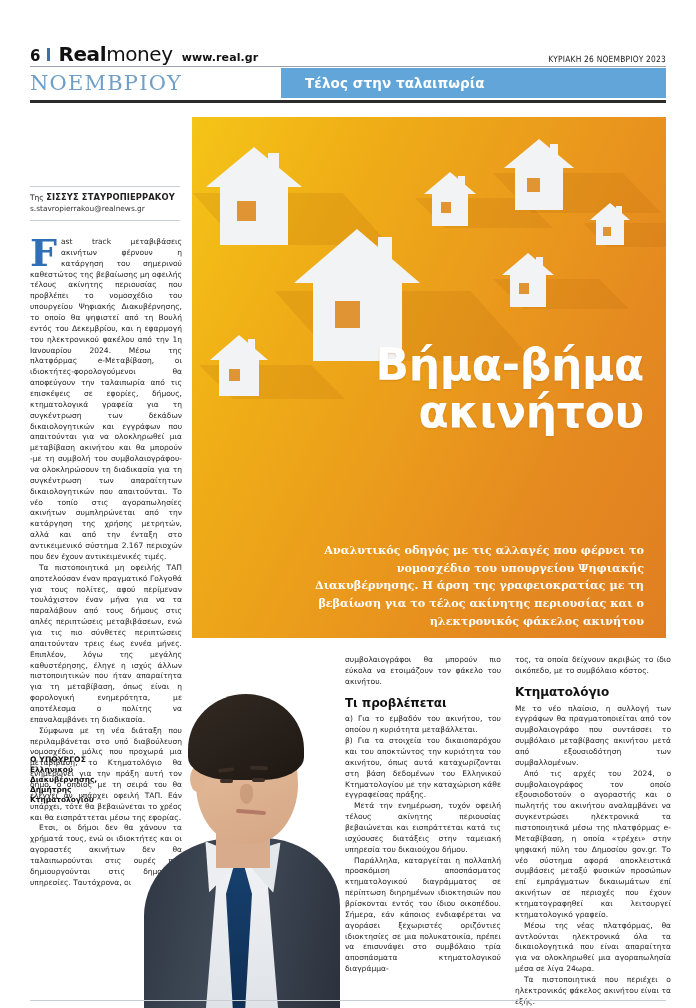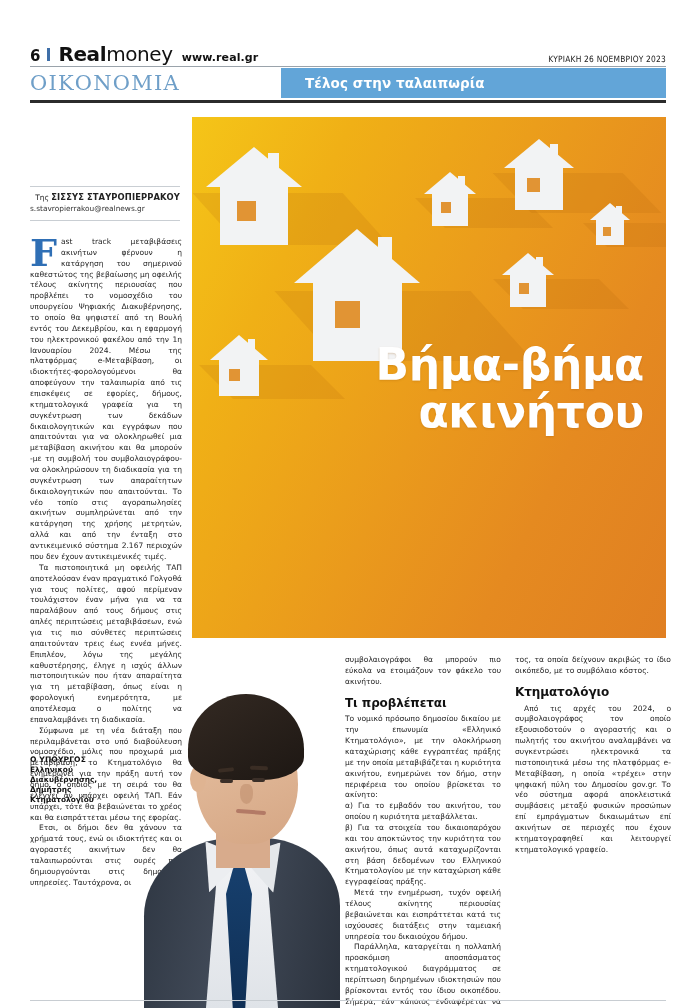--- a/index.html
+++ b/index.html
@@ -54,21 +54,21 @@
   .hero-title{position:absolute;right:22px;top:224px;width:430px;
               text-align:right;color:#ffffff;font-weight:bold;
               font-size:44px;line-height:1.07;letter-spacing:-.3px;
               text-shadow:0 1px 2px rgba(150,85,10,.25);}
   .hero-deck{position:absolute;right:22px;top:425px;width:340px;text-align:right;
              color:#ffffff;font-family:"DejaVu Serif","Liberation Serif",serif;
              font-weight:bold;font-size:11.2px;line-height:1.58;}
 
   
   .byline{position:absolute;left:30px;top:192px;width:150px;}
-  .byline .b1{font-size:7.5px;color:#222;text-align:right;}
+  .byline .b1{font-size:7.5px;color:#222;}
   .byline .b1 b{font-size:8.4px;letter-spacing:.1px;}
   .byline .b2{font-size:7.4px;color:#333;margin-top:2px;}
   .byline-rule{position:absolute;left:30px;top:186px;width:150px;height:1px;
                background:#c9ced3;}
   .byline-rule2{position:absolute;left:30px;top:220px;width:150px;height:1px;
                 background:#c9ced3;}
 
   
   .col{position:absolute;font-size:7.55px;line-height:1.44;color:#1c1c1c;
        text-align:justify;}
@@ -139,21 +139,21 @@
       <span class="folio">6</span>
       <span class="mast-bar"></span>
       <span class="logo"><b>Real</b><span>money</span></span>
       <span class="logo-url">www.real.gr</span>
     </div>
     <div class="mast-date">ΚΥΡΙΑΚΗ 26 ΝΟΕΜΒΡΙΟΥ 2023</div>
   </div>
   <div class="mast-rule"></div>
 
   <div class="band">
-    <div class="band-kicker">ΟΙΚΟΝΟΜΙΑ</div>
+    <div class="band-kicker">ΝΟΕΜΒΡΙΟΥ</div>
     <div class="band-blue">
       <span>Τέλος στην ταλαιπωρία</span>
     </div>
   </div>
   <div class="band-rule"></div>
 
   <div class="hero">
 
     <div class="house" style="left:14px;top:30px;width:96px;height:112px;">
       <div class="shadow" style="left:10px;top:46px;width:150px;height:52px;transform:skewX(42deg);"></div>
@@ -209,20 +209,21 @@
       <div class="chim" style="left:38px;top:4px;width:7px;height:14px;"></div>
       <div class="body" style="left:9px;top:25px;width:40px;height:36px;"></div>
       <div class="win" style="left:19px;top:34px;width:11px;height:12px;"></div>
     </div>
 
     <div class="hero-title">
       <div>Βήμα-βήμα</div>
       <div>ακινήτου</div>
     </div>
 
+    <div class="hero-deck">Αναλυτικός οδηγός με τις αλλαγές που φέρνει το νομοσχέδιο του υπουργείου Ψηφιακής Διακυβέρνησης. Η άρση της γραφειοκρατίας με τη βεβαίωση για το τέλος ακίνητης περιουσίας και ο ηλεκτρονικός φάκελος ακινήτου</div>
   </div>
 
   <div class="byline-rule"></div>
   <div class="byline">
     <div class="b1">
       <span>Της</span>
       <b>ΣΙΣΣΥΣ ΣΤΑΥΡΟΠΙΕΡΡΑΚΟΥ</b>
     </div>
     <div class="b2">s.stavropierrakou@realnews.gr</div>
   </div>
@@ -257,28 +258,30 @@
     <b>Ο ΥΠΟΥΡΓΟΣ</b>
     <div class="cl">Ελληνικού</div>
     <div class="cl">Διακυβέρνησης,</div>
     <div class="cl">Δημήτρης</div>
     <div class="cl">Κτηματολογίου</div>
   </div>
 
   <div class="col col2">
     <p class="noind">συμβολαιογράφοι θα μπορούν πιο εύκολα να ετοιμάζουν τον φάκελο του ακινήτου.</p>
     <div class="subhead">Τι προβλέπεται</div>
-    <p class="noind">Το νομικό πρόσωπο δημοσίου δικαίου με την επωνυμία «Ελληνικό Κτηματολόγιο», με την ολοκλήρωση καταχώρισης κάθε εγγραπτέας πράξης με την οποία μεταβιβάζεται η κυριότητα ακινήτου, ενημερώνει τον δήμο, στην περιφέρεια του οποίου βρίσκεται το ακίνητο:</p>
     <p class="noind">α) Για το εμβαδόν του ακινήτου, του οποίου η κυριότητα μεταβάλλεται.</p>
     <p class="noind">β) Για τα στοιχεία του δικαιοπαρόχου και του αποκτώντος την κυριότητα του ακινήτου, όπως αυτά καταχωρίζονται στη βάση δεδομένων του Ελληνικού Κτηματολογίου με την καταχώριση κάθε εγγραφείσας πράξης.</p>
     <p>Μετά την ενημέρωση, τυχόν οφειλή τέλους ακίνητης περιουσίας βεβαιώνεται και εισπράττεται κατά τις ισχύουσες διατάξεις στην ταμειακή υπηρεσία του δικαιούχου δήμου.</p>
     <p>Παράλληλα, καταργείται η πολλαπλή προσκόμιση αποσπάσματος κτηματολογικού διαγράμματος σε περίπτωση διηρημένων ιδιοκτησιών που βρίσκονται εντός του ίδιου οικοπέδου. Σήμερα, εάν κάποιος ενδιαφέρεται να αγοράσει ξεχωριστές οριζόντιες ιδιοκτησίες σε μια πολυκατοικία, πρέπει να επισυνάψει στο συμβόλαιο τρία αποσπάσματα κτηματολογικού διαγράμμα-</p>
   </div>
 
   <div class="col col3">
     <p class="noind">τος, τα οποία δείχνουν ακριβώς το ίδιο οικόπεδο, με το συμβόλαιο κόστος.</p>
     <div class="subhead">Κτηματολόγιο</div>
+    <p class="noind">Με το νέο πλαίσιο, η συλλογή των εγγράφων θα πραγματοποιείται από τον συμβολαιογράφο που συντάσσει το συμβόλαιο μεταβίβασης ακινήτου μετά από εξουσιοδότηση των συμβαλλομένων.</p>
     <p>Από τις αρχές του 2024, ο συμβολαιογράφος τον οποίο εξουσιοδοτούν ο αγοραστής και ο πωλητής του ακινήτου αναλαμβάνει να συγκεντρώσει ηλεκτρονικά τα πιστοποιητικά μέσω της πλατφόρμας e-Μεταβίβαση, η οποία «τρέχει» στην ψηφιακή πύλη του Δημοσίου gov.gr. Το νέο σύστημα αφορά αποκλειστικά συμβάσεις μεταξύ φυσικών προσώπων επί εμπράγματων δικαιωμάτων επί ακινήτων σε περιοχές που έχουν κτηματογραφηθεί και λειτουργεί κτηματολογικό γραφείο.</p>
+    <p>Μέσω της νέας πλατφόρμας, θα αντλούνται ηλεκτρονικά όλα τα δικαιολογητικά που είναι απαραίτητα για να ολοκληρωθεί μια αγοραπωλησία μέσα σε λίγα 24ωρα.</p>
+    <p>Τα πιστοποιητικά που περιέχει ο ηλεκτρονικός φάκελος ακινήτου είναι τα εξής:</p>
 
   </div>
 
   <div class="foot-rule"></div>
 </div>
 
 </body></html>

